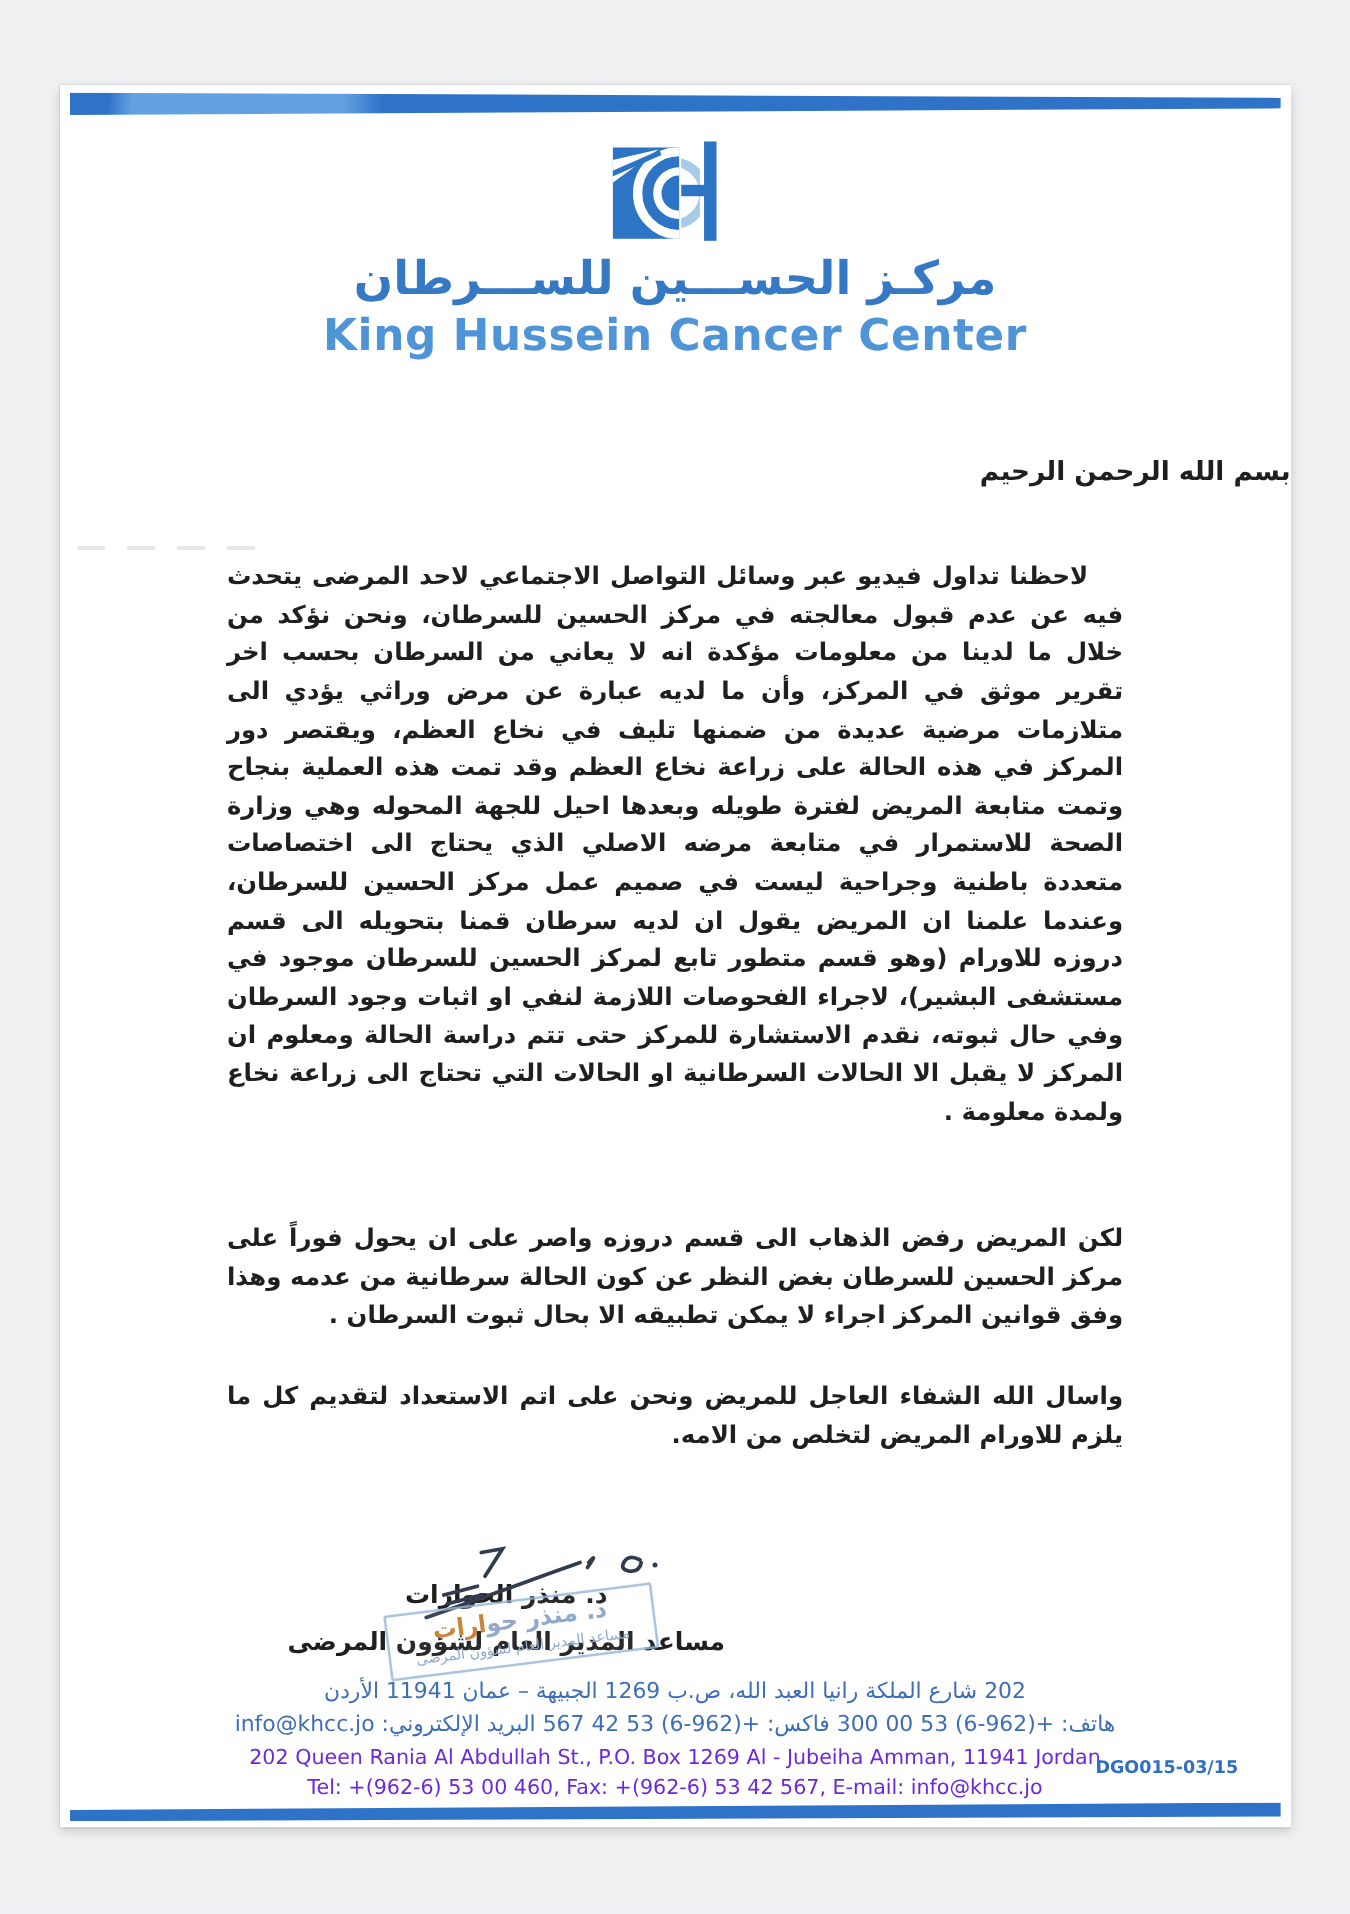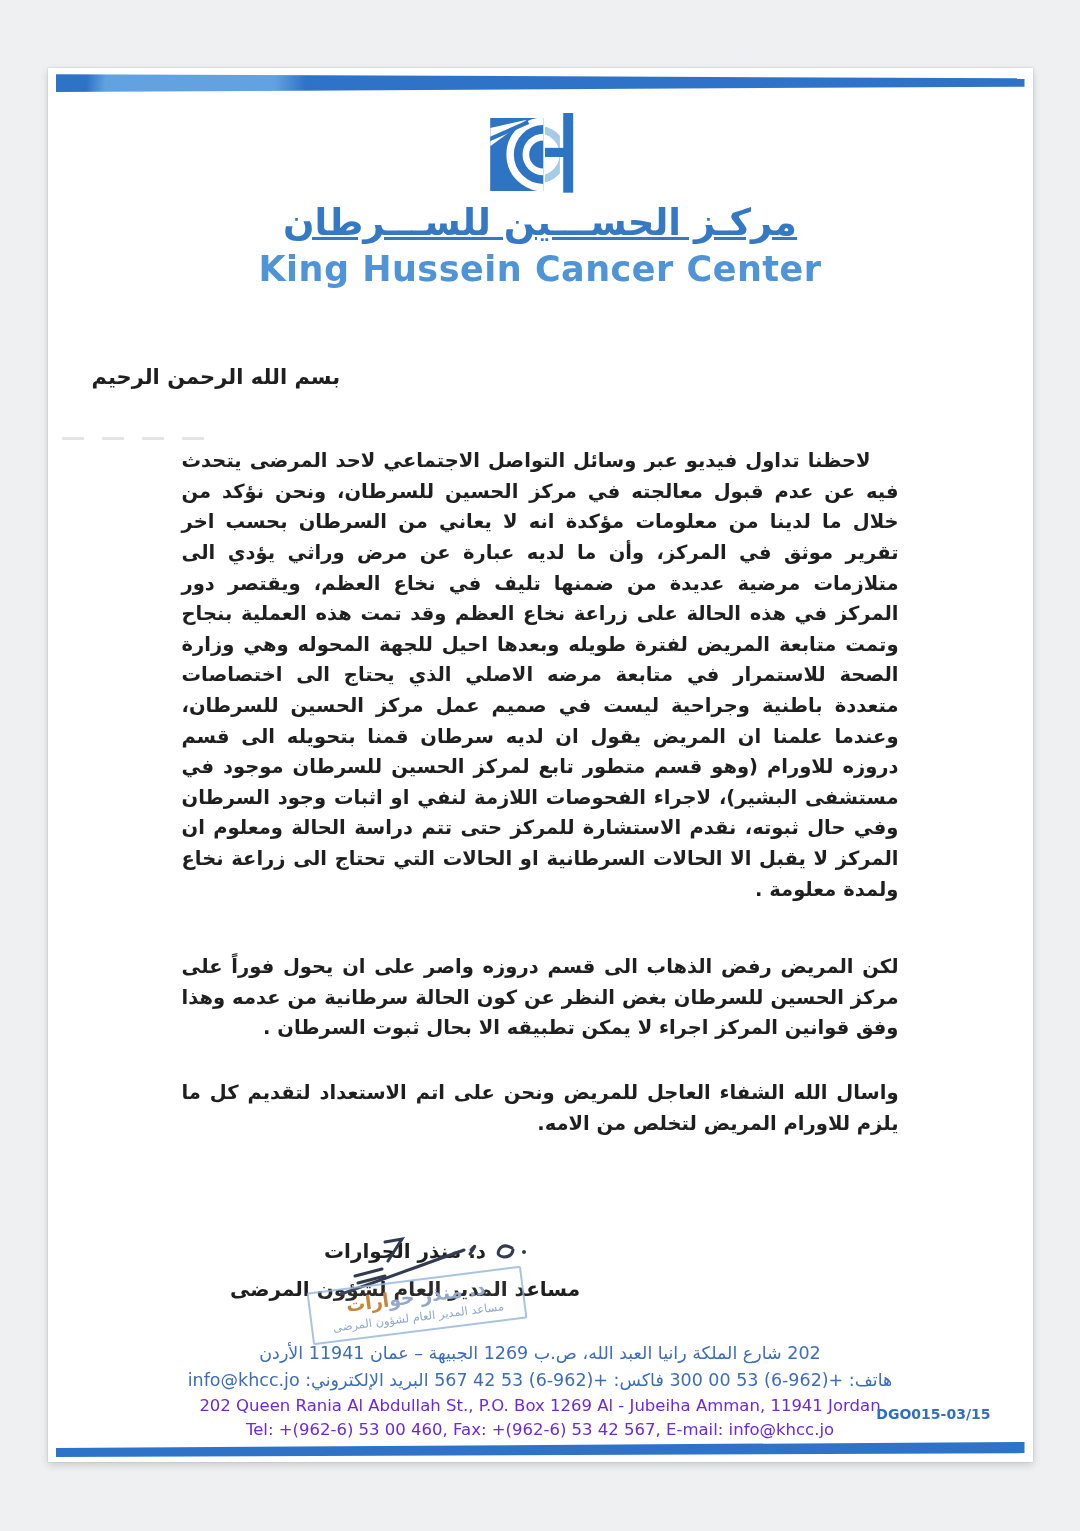--- a/index.html
+++ b/index.html
@@ -28,43 +28,43 @@
     background: #2f73c9;
     clip-path: polygon(0 40%, 100% 0, 100% 74%, 0 100%);
   }
 
   
   .logo-block { padding-top: 45px; text-align: center; }
   .logo-mark { display: block; margin: 0 auto; }
   .logo-ar {
     direction: rtl;
     font-size: 37px; font-weight: bold; color: #3579c4;
-    line-height: 1.25; margin-top: 4px; text-decoration: underline;
+    line-height: 1.25; margin-top: 4px;
   }
   .logo-en {
     font-size: 35px; font-weight: bold; color: #4f94d6;
     letter-spacing: .5px; margin-top: 3px;
   }
 
   .bismillah {
-    direction: rtl; text-align: left;
+    direction: rtl; text-align: right;
     margin-top: 76px;
     font-size: 21px; font-weight: bold; color: #1f1f1f; margin-left: 44px;
   }
 
   
   .body-text {
     direction: rtl;
     width: 717px; margin: 57px auto 0;
     font-size: 19.5px; font-weight: bold; color: #1f1f1f;
     line-height: 30.6px;
     text-align: justify;
   }
   .body-text p { margin: 0; }
-  .body-text p.p1 { text-indent: 28px; margin-bottom: 47px; }
+  .body-text p.p1 { text-indent: 28px; margin-bottom: 71px; }
   .body-text p.p2 { margin-bottom: 34px; }
 
   
   .sig-block {
     direction: rtl; text-align: center;
     width: 430px; margin: 100px auto 0;
     transform: translateX(-135px);
     font-weight: bold; color: #1f1f1f;
   }
   .sig-name { font-size: 20px; }

